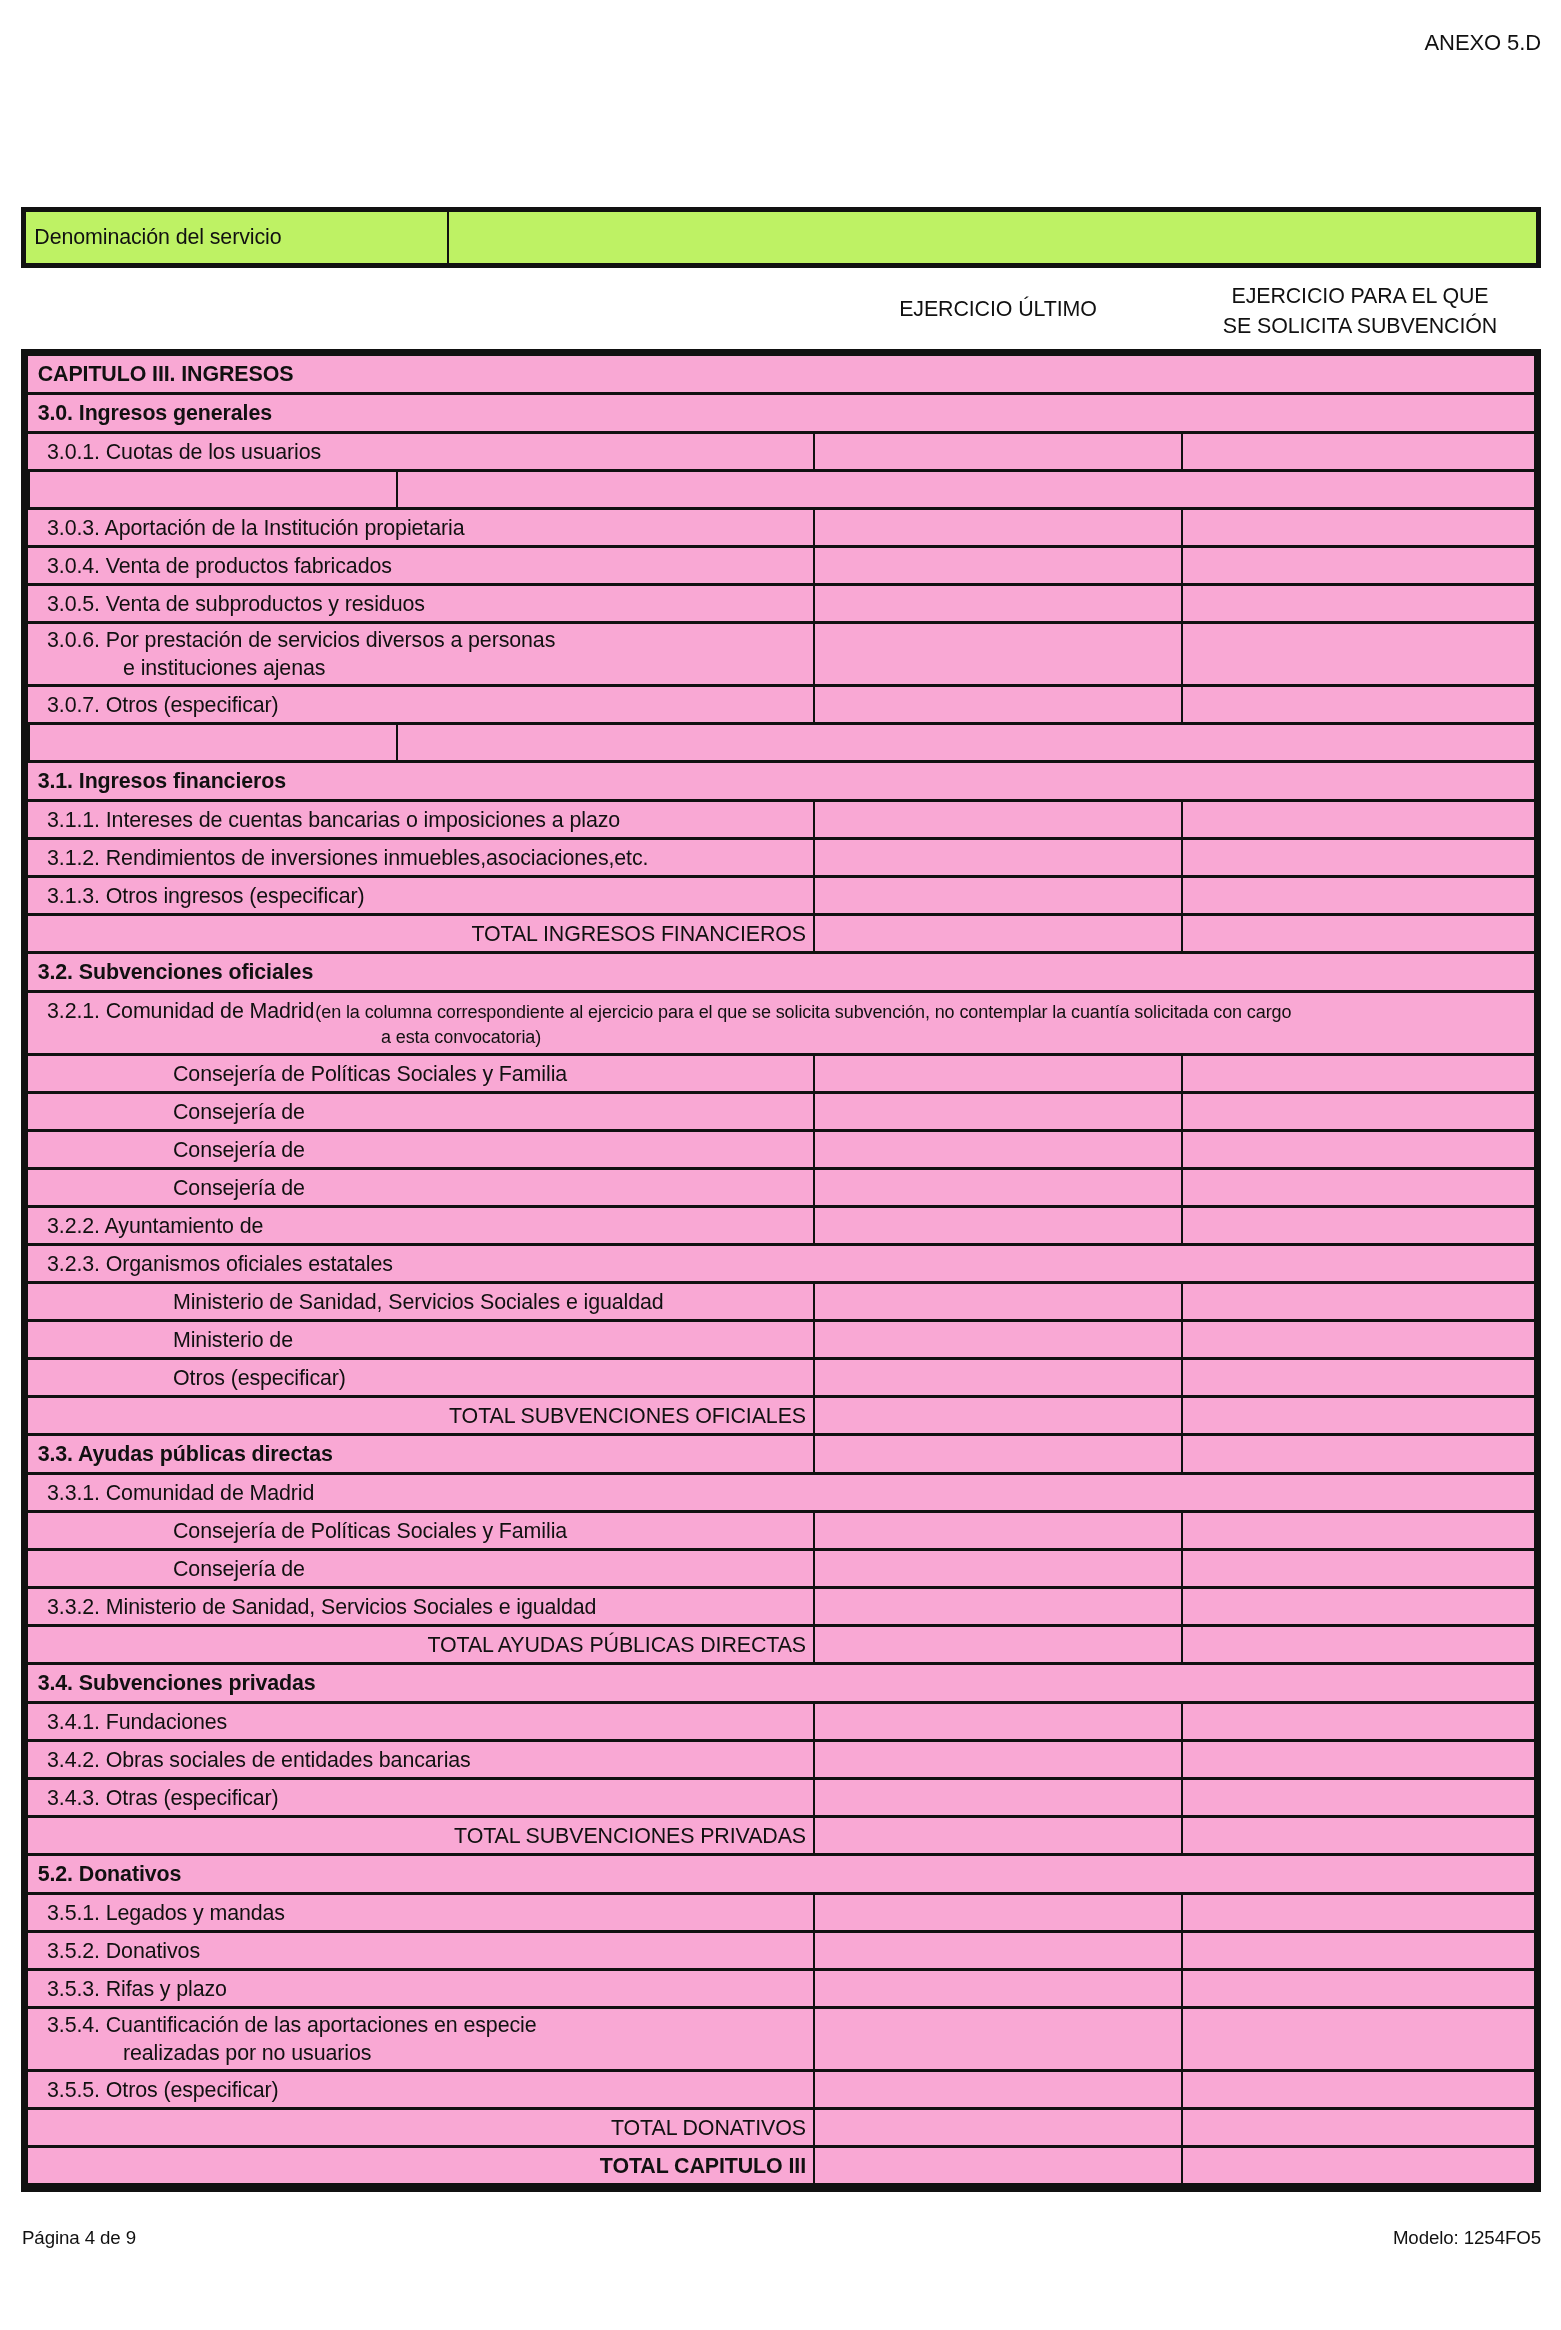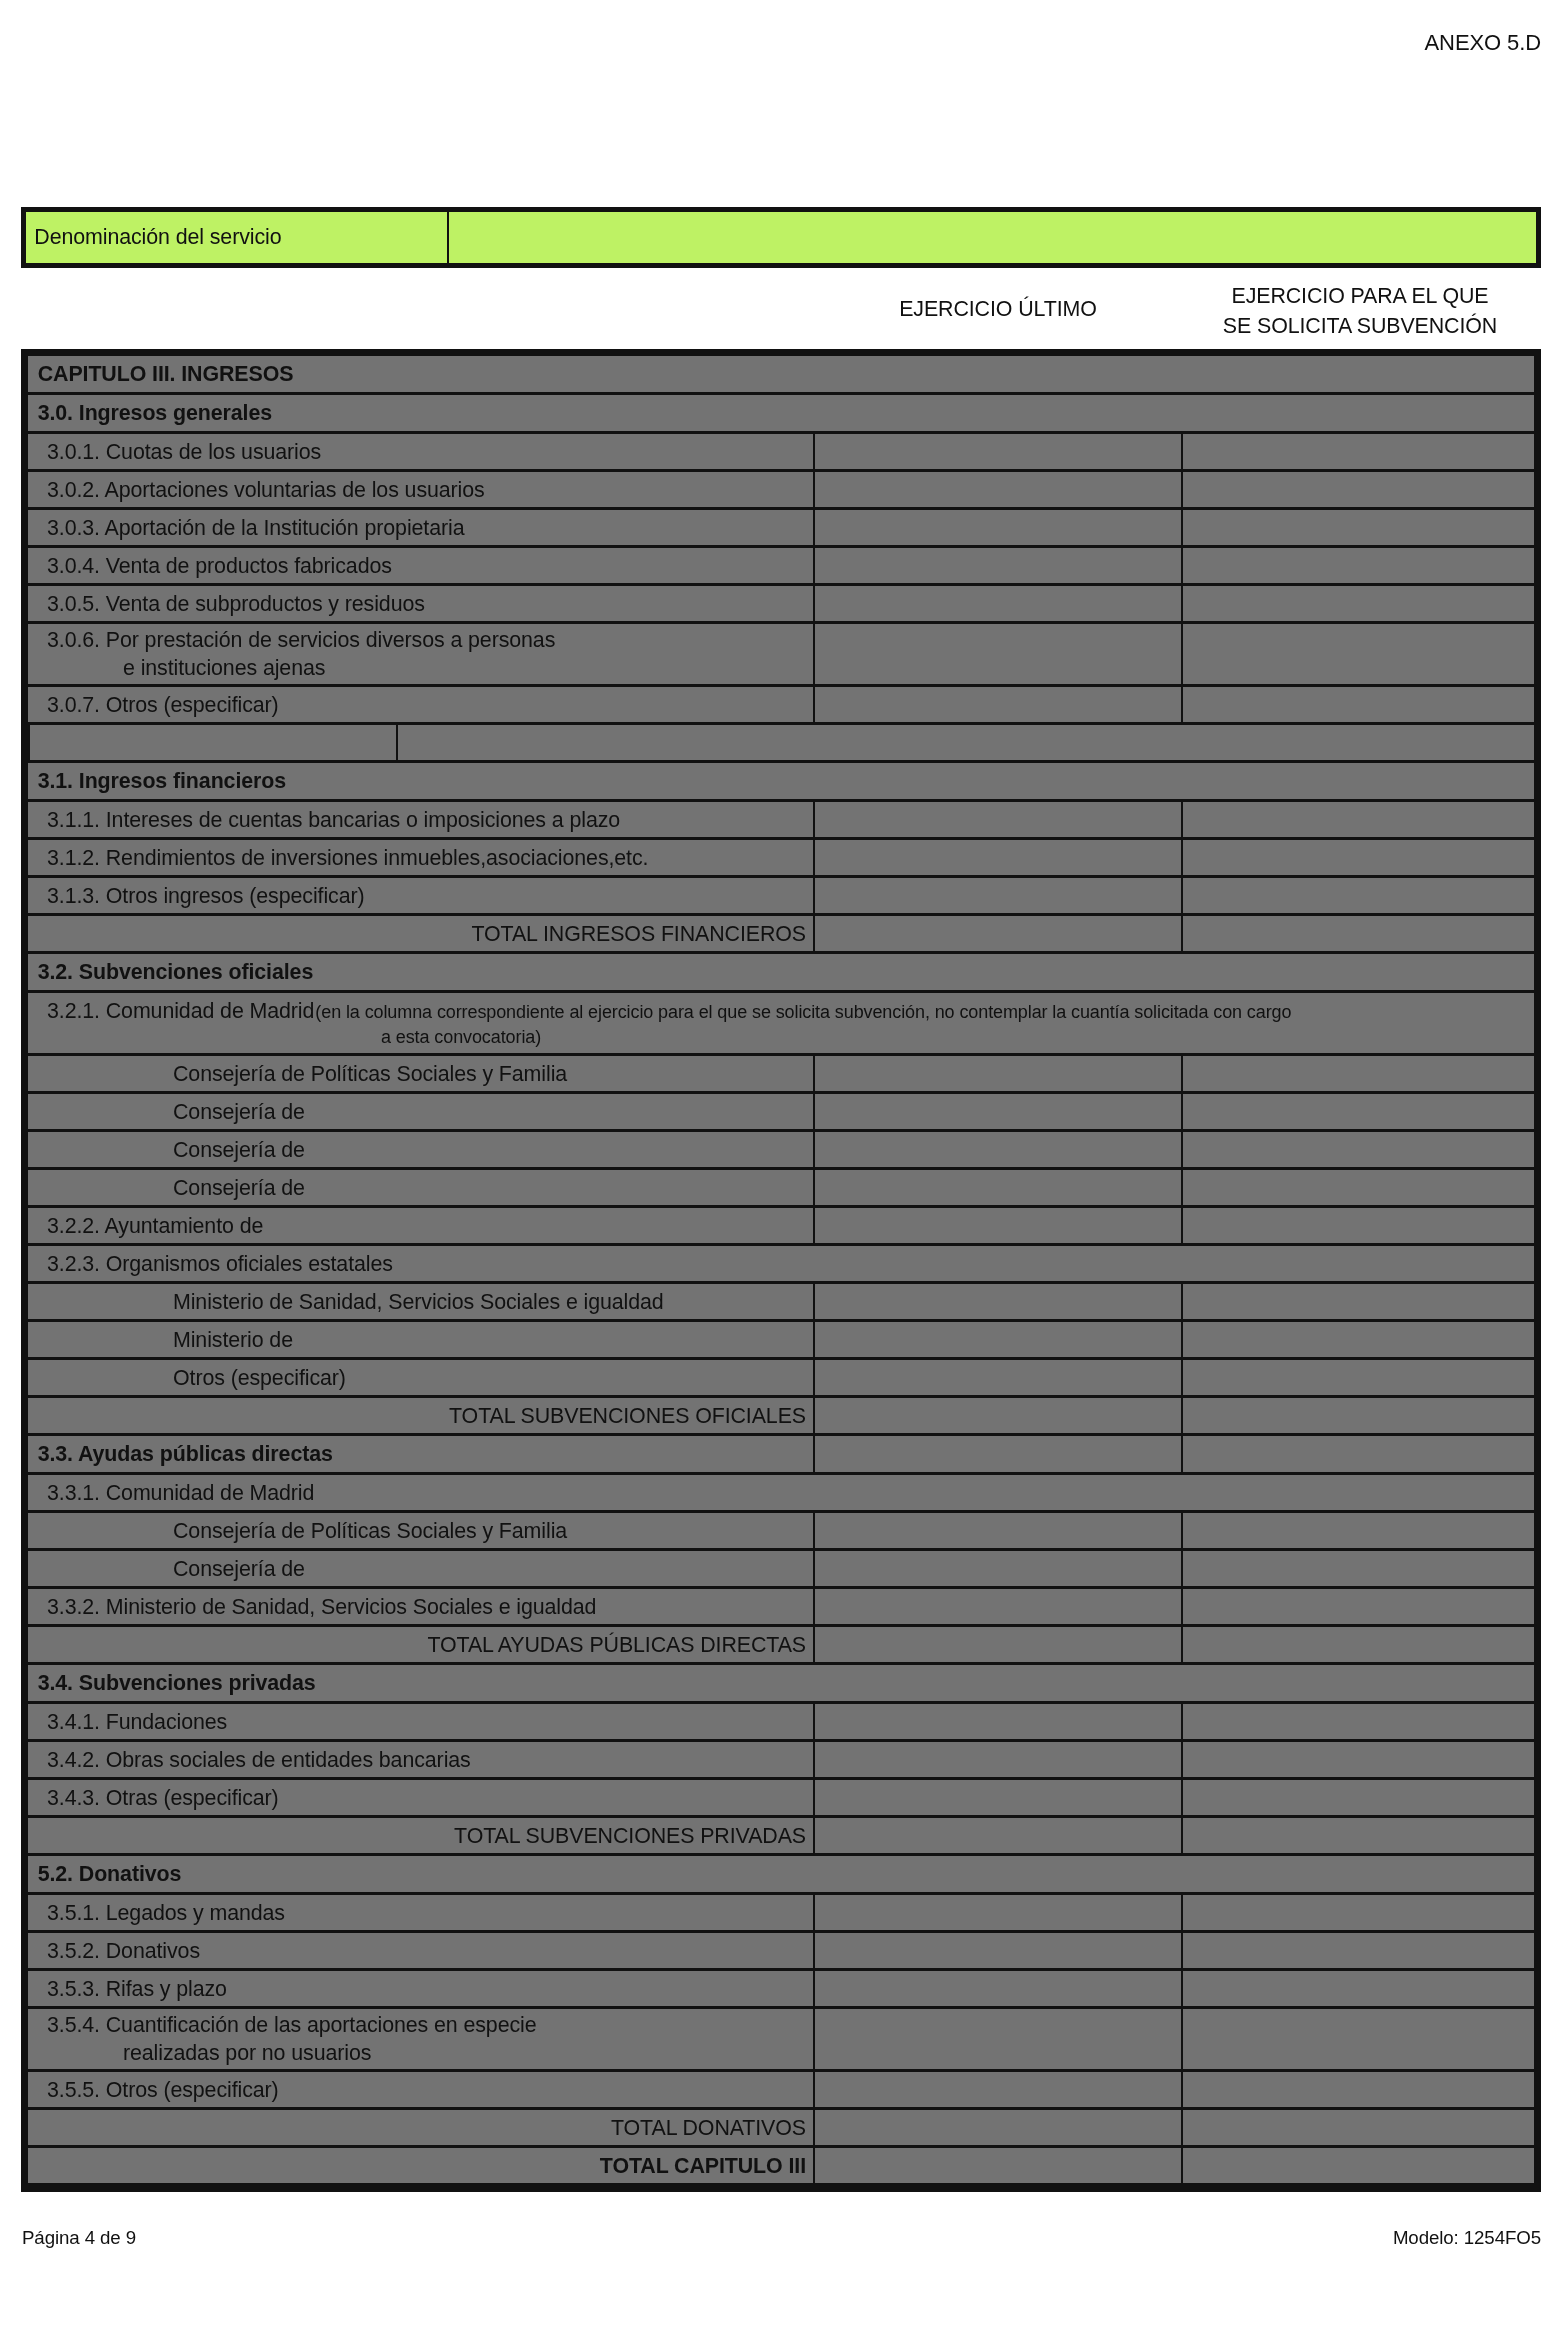--- a/index.html
+++ b/index.html
@@ -11,21 +11,21 @@
               border:5.5px solid #111;box-sizing:border-box;display:flex;background:#bef264;}
   .sb-label{width:423px;border-right:2.1px solid #111;box-sizing:border-box;display:flex;
             align-items:center;padding-left:8.3px;font-size:21.4px;}
   .sb-value{flex:1;}
   
   #colheads{position:absolute;left:21px;top:278px;width:1520px;height:69px;}
   .ch1{position:absolute;left:793px;top:19.3px;width:368px;text-align:center;font-size:21.4px;}
   .ch2{position:absolute;left:1161px;top:2.8px;width:356px;text-align:center;font-size:21.4px;line-height:30px;}
   
   #ingresos{position:absolute;left:21px;top:349px;width:1520px;box-sizing:border-box;
-            border:7px solid #111;border-bottom-width:9px;background:#737373;}
+            border:7px solid #111;border-bottom-width:9px;background:#f9a8d4;}
   .row{display:flex;align-items:stretch;border-top:3.5px solid #111;min-height:35px;}
   .row.first{border-top:none;}
   .row.double{min-height:60px;}
   .row.h-chapter,.row.h-section{min-height:36px;}
   .label{flex:1;display:flex;flex-direction:column;justify-content:center;font-size:21.4px;line-height:28px;}
   .h-chapter .label,.h-section .label{font-weight:bold;padding-left:9.7px;}
   .h-item .label,.h-note .label{padding-left:19px;}
   .h-sub .label{padding-left:145px;}
   .h-total .label,.h-totalBold .label{flex-direction:row;justify-content:flex-end;align-items:center;
        padding-right:7px;text-align:right;}
@@ -71,23 +71,20 @@
         </div>
       </div>
       <div class="row h-item">
         <div class="label">
           <div class="line1"><span>3.0.1. Cuotas de los usuarios</span></div>
         </div>
         <div class="cell c1"></div>
         <div class="cell c2"></div>
       </div>
       <div class="row h-item">
-        <div class="label">
-          <div class="line1"><span>3.0.2. Aportaciones voluntarias de los usuarios</span></div>
-        </div>
         <div class="cell c1"></div>
         <div class="cell c2"></div>
       </div>
       <div class="row h-item">
         <div class="label">
           <div class="line1"><span>3.0.3. Aportación de la Institución propietaria</span></div>
         </div>
         <div class="cell c1"></div>
         <div class="cell c2"></div>
       </div>

